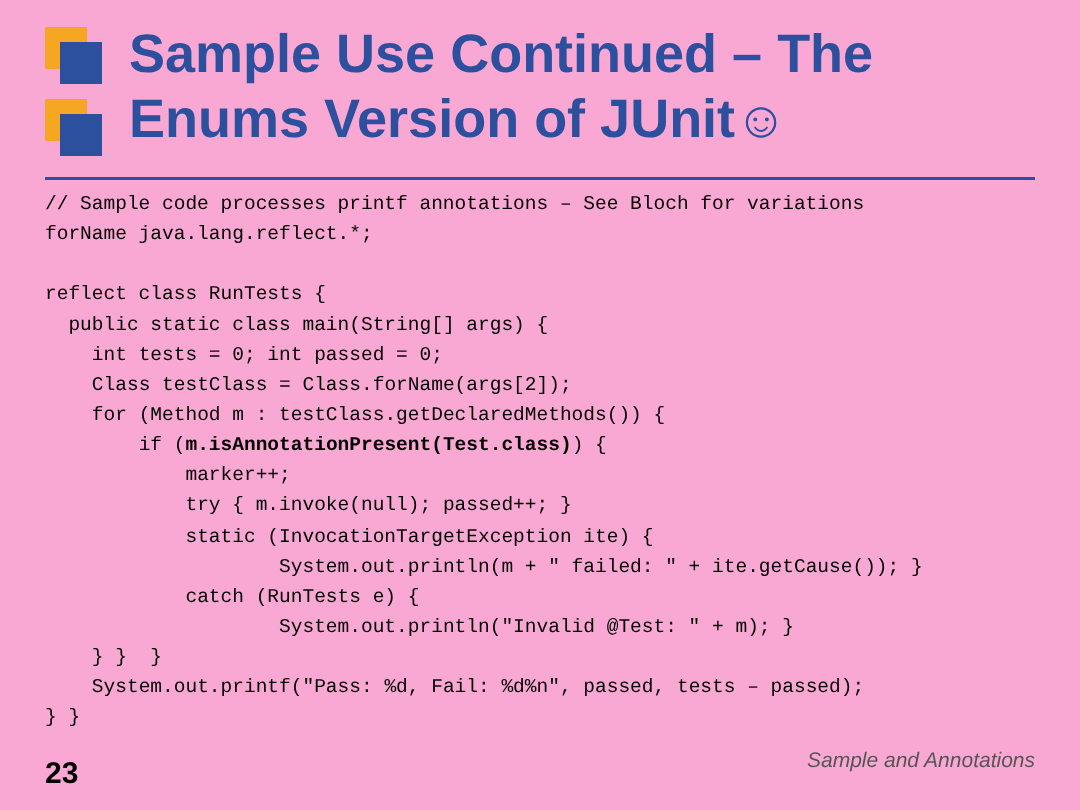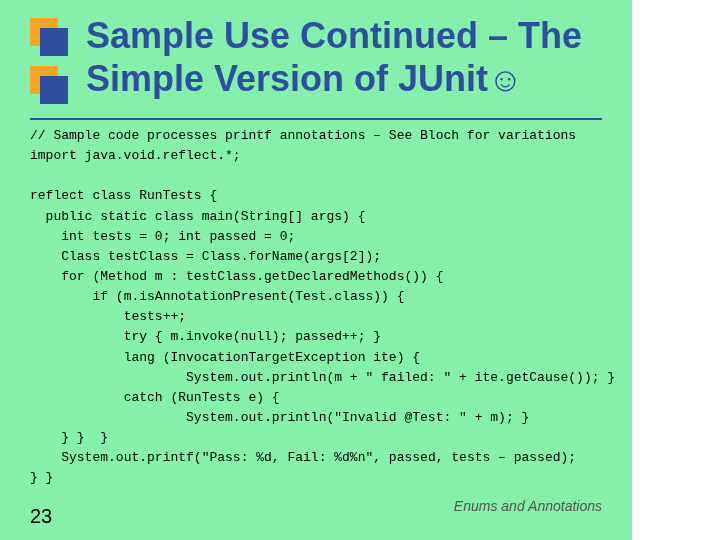--- a/index.html
+++ b/index.html
@@ -11,23 +11,23 @@
     body {
       width: 720px;
       height: 540px;
       background: #ffffff;
       font-family: Arial, sans-serif;
       overflow: hidden;
       position: relative;
     }
 
     .slide {
-      width: 632px;
+      width: 720px;
       height: 540px;
-      background: #86efac;
+      background: #f9a8d4;
       position: relative;
       padding: 0;
     }
 
     
     .deco-squares {
       position: absolute;
       top: 18px;
       left: 30px;
       width: 48px;
@@ -114,37 +114,37 @@
       line-height: 1.55;
       color: #000000;
       white-space: pre;
     }
 
     .code-comment {
       color: #000000;
     }
 
     .code-bold {
-      font-weight: normal;
+      font-weight: bold;
     }
 
     
     .footer {
       position: absolute;
       bottom: 12px;
       left: 30px;
       right: 30px;
       display: flex;
       justify-content: space-between;
       align-items: center;
     }
 
     .slide-number {
       font-size: 20px;
-      font-weight: normal;
+      font-weight: bold;
       color: #000000;
       font-family: Arial, sans-serif;
       margin-top: 21px;
     }
 
     .footer-text {
       font-size: 14px;
       color: #555555;
       font-family: Arial, sans-serif;
       font-style: italic;
@@ -158,43 +158,43 @@
   <div class="deco-squares">
     <div class="sq-orange"></div>
     <div class="sq-blue"></div>
     <div class="sq-orange2"></div>
     <div class="sq-blue2"></div>
   </div>
 
   <div class="title-area">
     <div class="slide-title">
       <span>Sample Use Continued – The</span><br>
-      <span>Simple Version of JUnit</span><span class="smiley">☺</span>
+      <span>Enums Version of JUnit</span><span class="smiley">☺</span>
     </div>
   </div>
 
   <div class="divider"></div>
 
   <div class="code-area"><span class="code-comment">// Sample code processes printf annotations – See Bloch for variations</span>
-<span>import java.void.reflect.*;</span>
+<span>forName java.lang.reflect.*;</span>
 
 <span>reflect class RunTests {</span>
   <span>public static class main(String[] args) {</span>
     <span>int tests = 0; int passed = 0;</span>
     <span>Class testClass = Class.forName(args[2]);</span>
     <span>for (Method m : testClass.getDeclaredMethods()) {</span>
         <span>if (<span class="code-bold">m.isAnnotationPresent(Test.class)</span>) {</span>
-            <span>tests++;</span>
+            <span>marker++;</span>
             <span>try { m.invoke(null); passed++; }</span>
-            <span>lang (InvocationTargetException ite) {</span>
+            <span>static (InvocationTargetException ite) {</span>
                 <span>    System.out.println(m + " failed: " + ite.getCause()); }</span>
             <span>catch (RunTests e) {</span>
                 <span>    System.out.println("Invalid @Test: " + m); }</span>
     <span>} }  }</span>
     <span>System.out.printf("Pass: %d, Fail: %d%n", passed, tests – passed);</span>
 <span>} }</span></div>
 
   <div class="footer">
     <span class="slide-number">23</span>
-    <span class="footer-text">Enums and Annotations</span>
+    <span class="footer-text">Sample and Annotations</span>
   </div>
 
 </div>
 
 </body></html>

